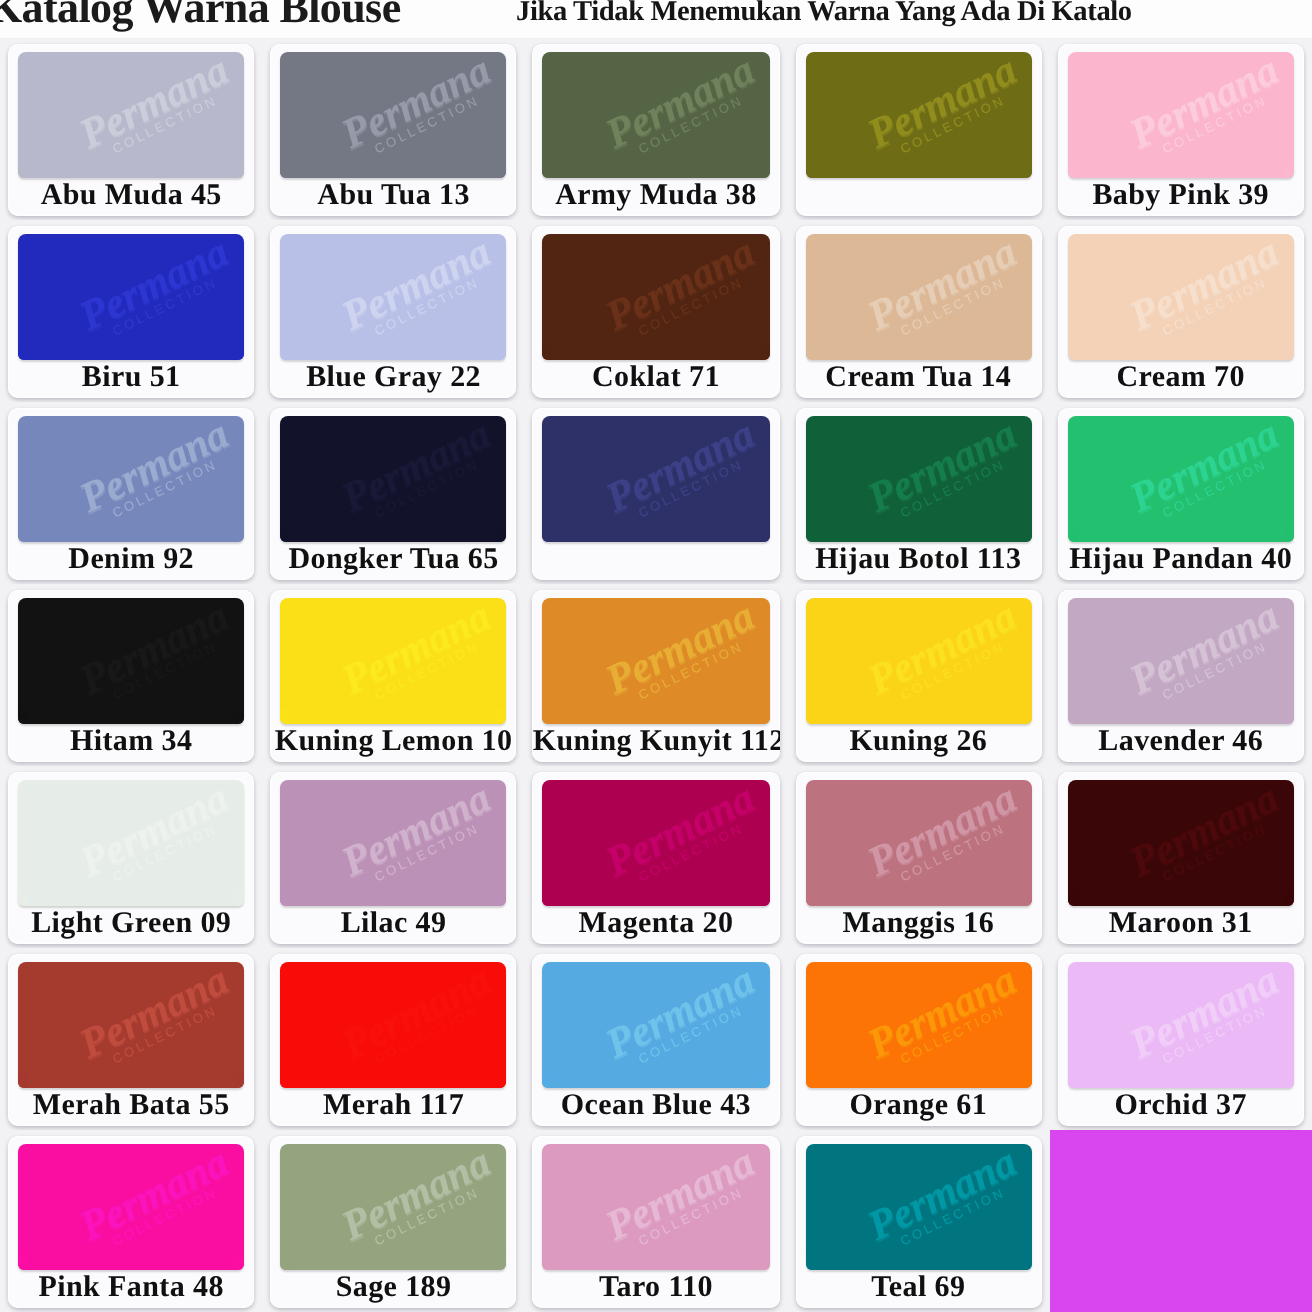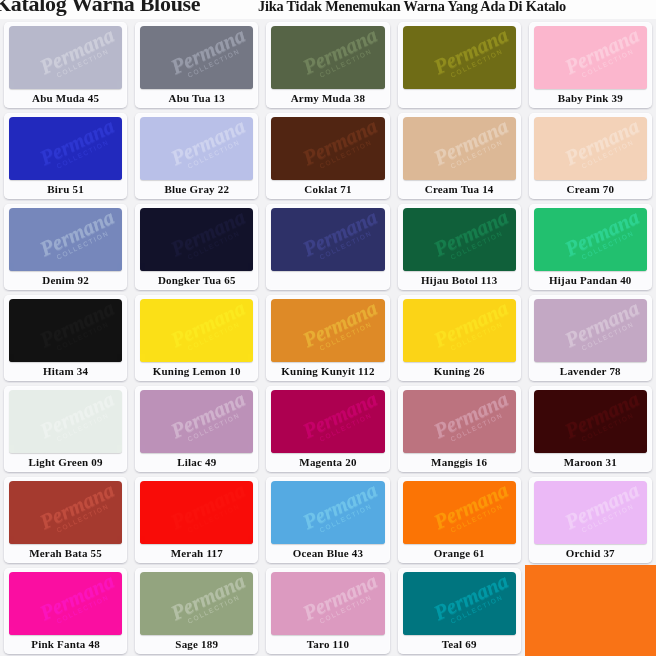--- a/index.html
+++ b/index.html
@@ -5,21 +5,21 @@
   html, body {
     margin: 0;
     padding: 0;
     background: #ffffff;
   }
   #page {
     position: relative;
     width: 656px;
     height: 656px;
     overflow: hidden;
-    background: #f97316;
+    background: #d946ef;
     font-family: "Liberation Serif", "DejaVu Serif", serif;
   }
 
   
   .header {
     position: absolute;
     top: 0;
     left: 0;
     width: 656px;
     height: 19px;
@@ -138,21 +138,21 @@
 
   .label {
     position: absolute;
     left: 0;
     right: 0;
     bottom: 0;
     height: 19px;
     line-height: 19px;
     text-align: center;
     font-family: "Liberation Serif", "DejaVu Serif", serif;
-    font-size: 11px;
+    font-size: 15px;
     font-weight: bold;
     color: #101010;
     letter-spacing: 0.2px;
     white-space: nowrap;
     overflow: hidden;
   }
 </style>
 </head>
 <body>
 
@@ -412,21 +412,21 @@
       <div class="cell">
         <div class="card">
           <div class="chip" style="background: rgb(195, 168, 196);">
             <div class="wm">
               <div class="wm-main">Permana</div>
               <div class="wm-sub">COLLECTION</div>
             </div>
             <span class="tab-l" style="background: rgb(195, 168, 196);"></span>
             <span class="tab-r" style="background: rgb(195, 168, 196);"></span>
           </div>
-          <div class="label">Lavender 78</div>
+          <div class="label">Lavender 46</div>
         </div>
       </div>
       <div class="cell">
         <div class="card">
           <div class="chip" style="background: rgb(230, 237, 232);">
             <div class="wm">
               <div class="wm-main">Permana</div>
               <div class="wm-sub">COLLECTION</div>
             </div>
             <span class="tab-l" style="background: rgb(230, 237, 232);"></span>

